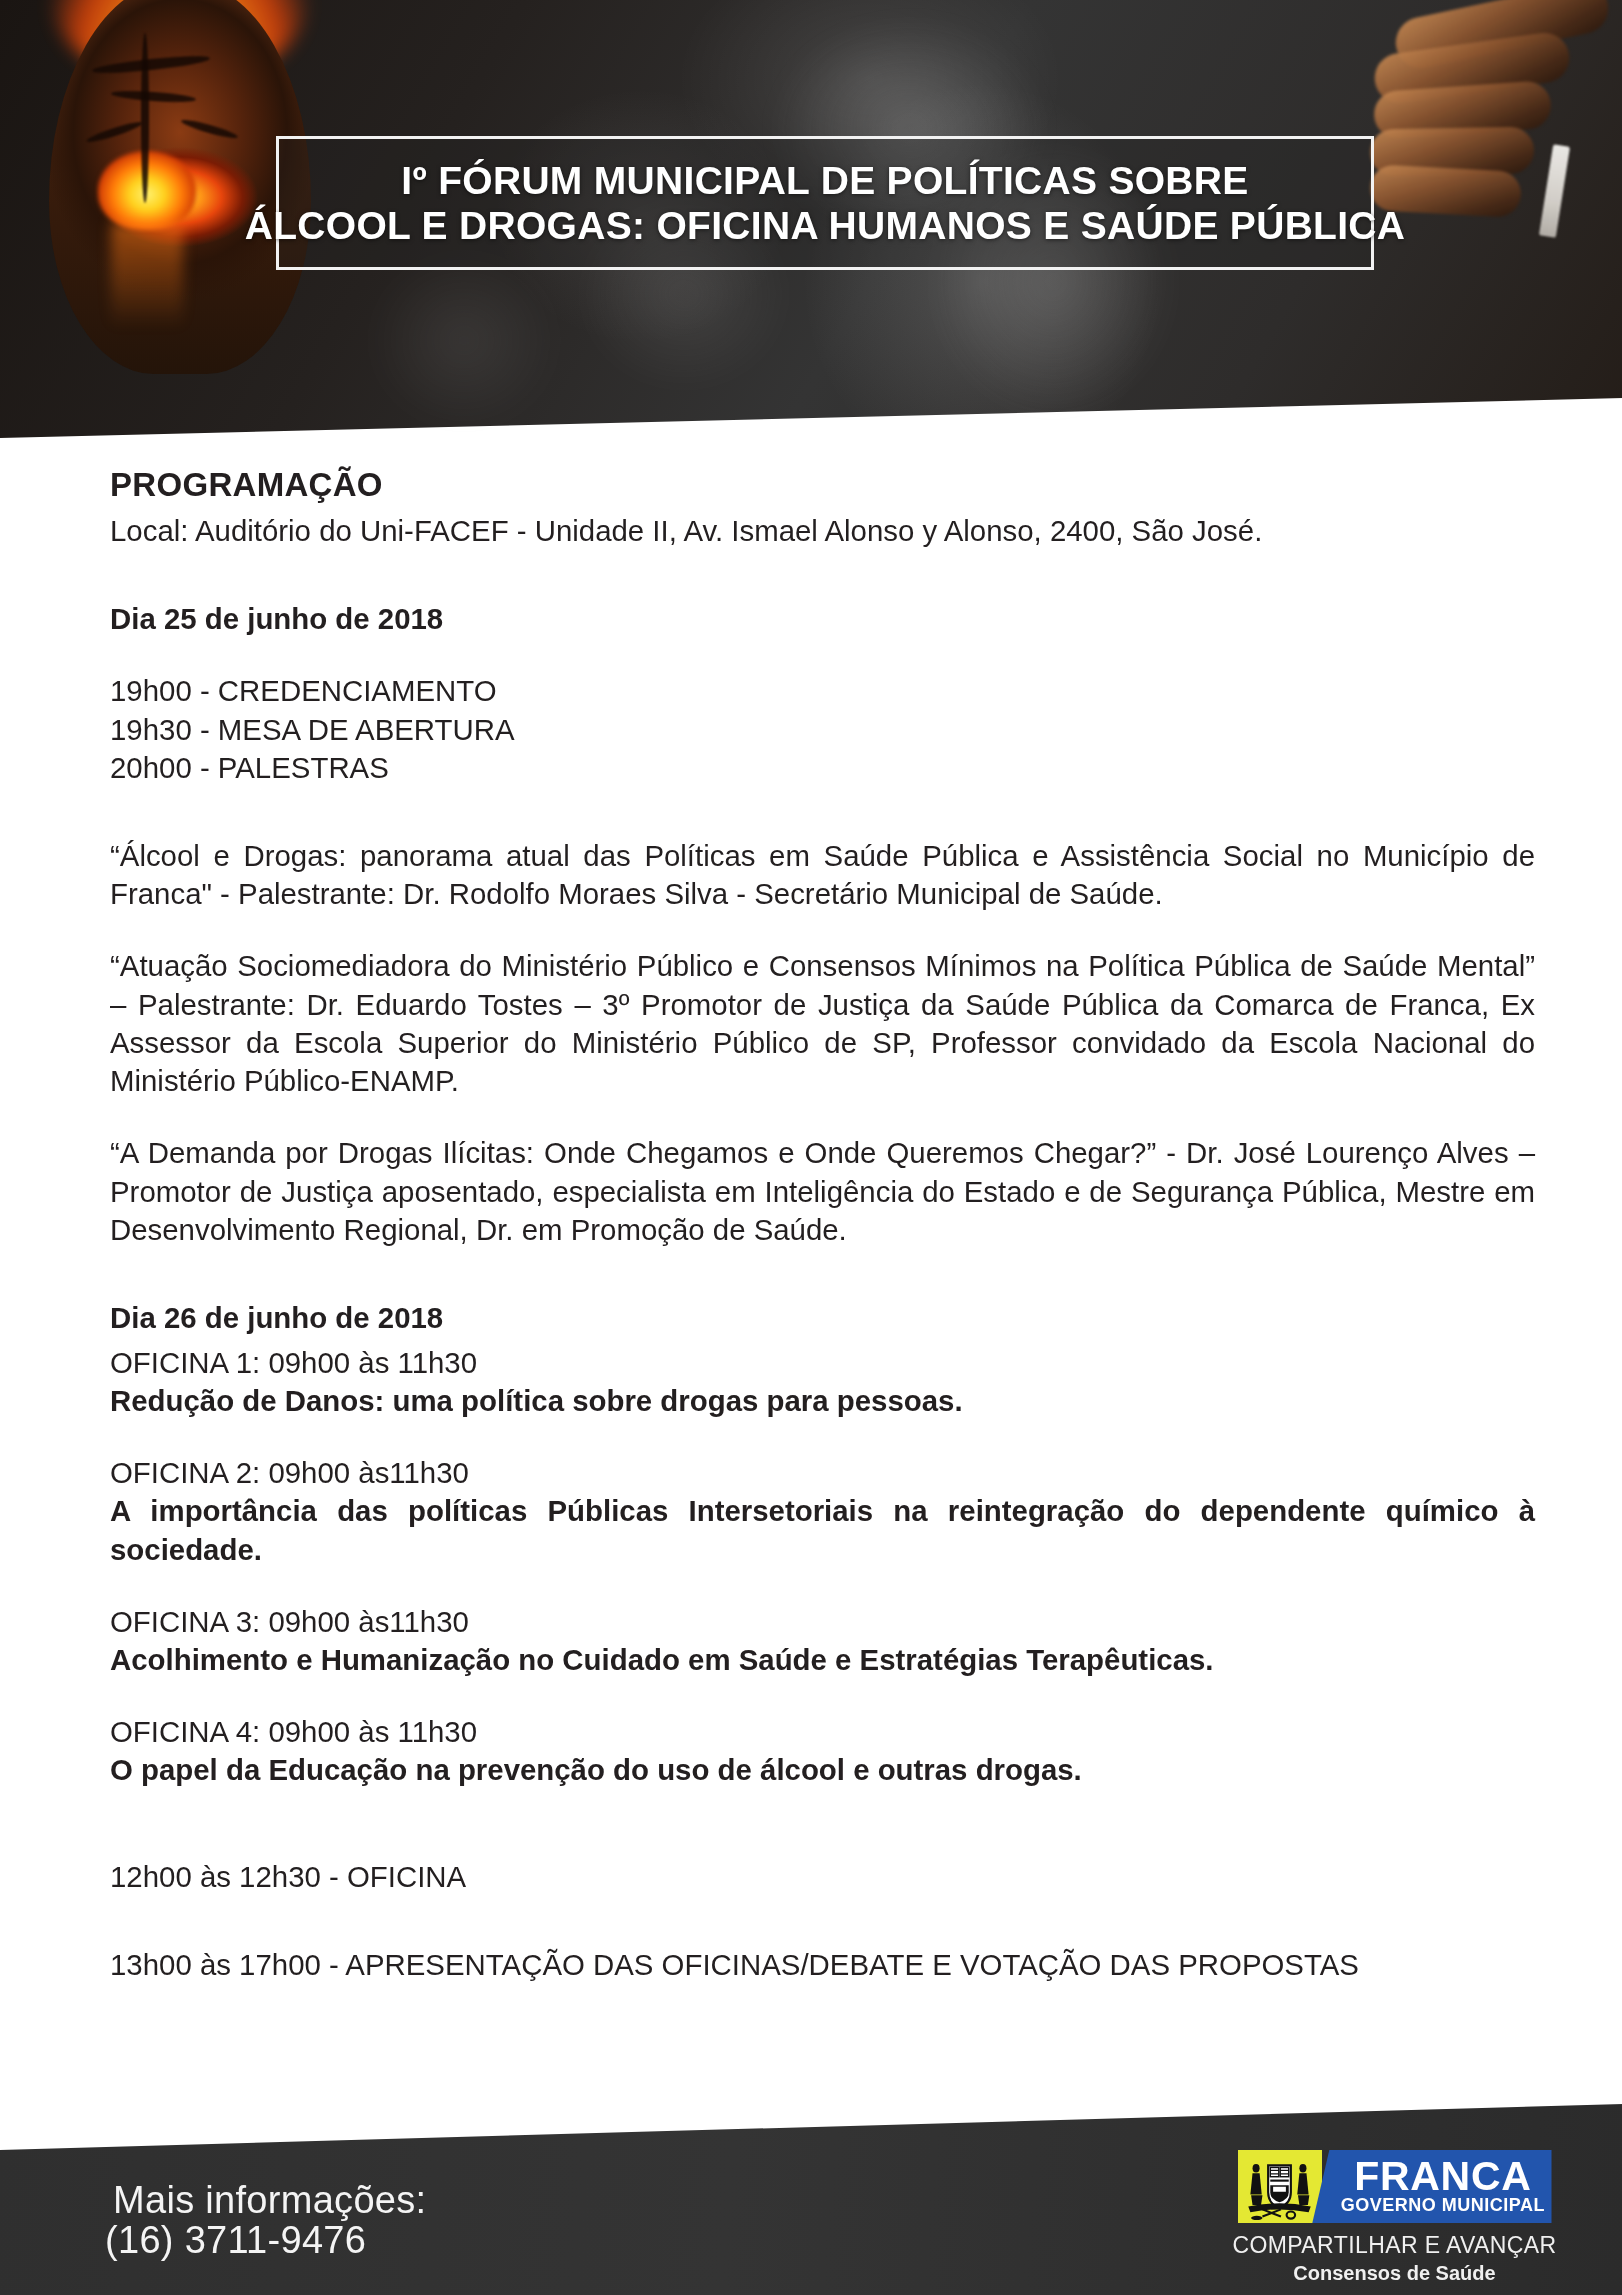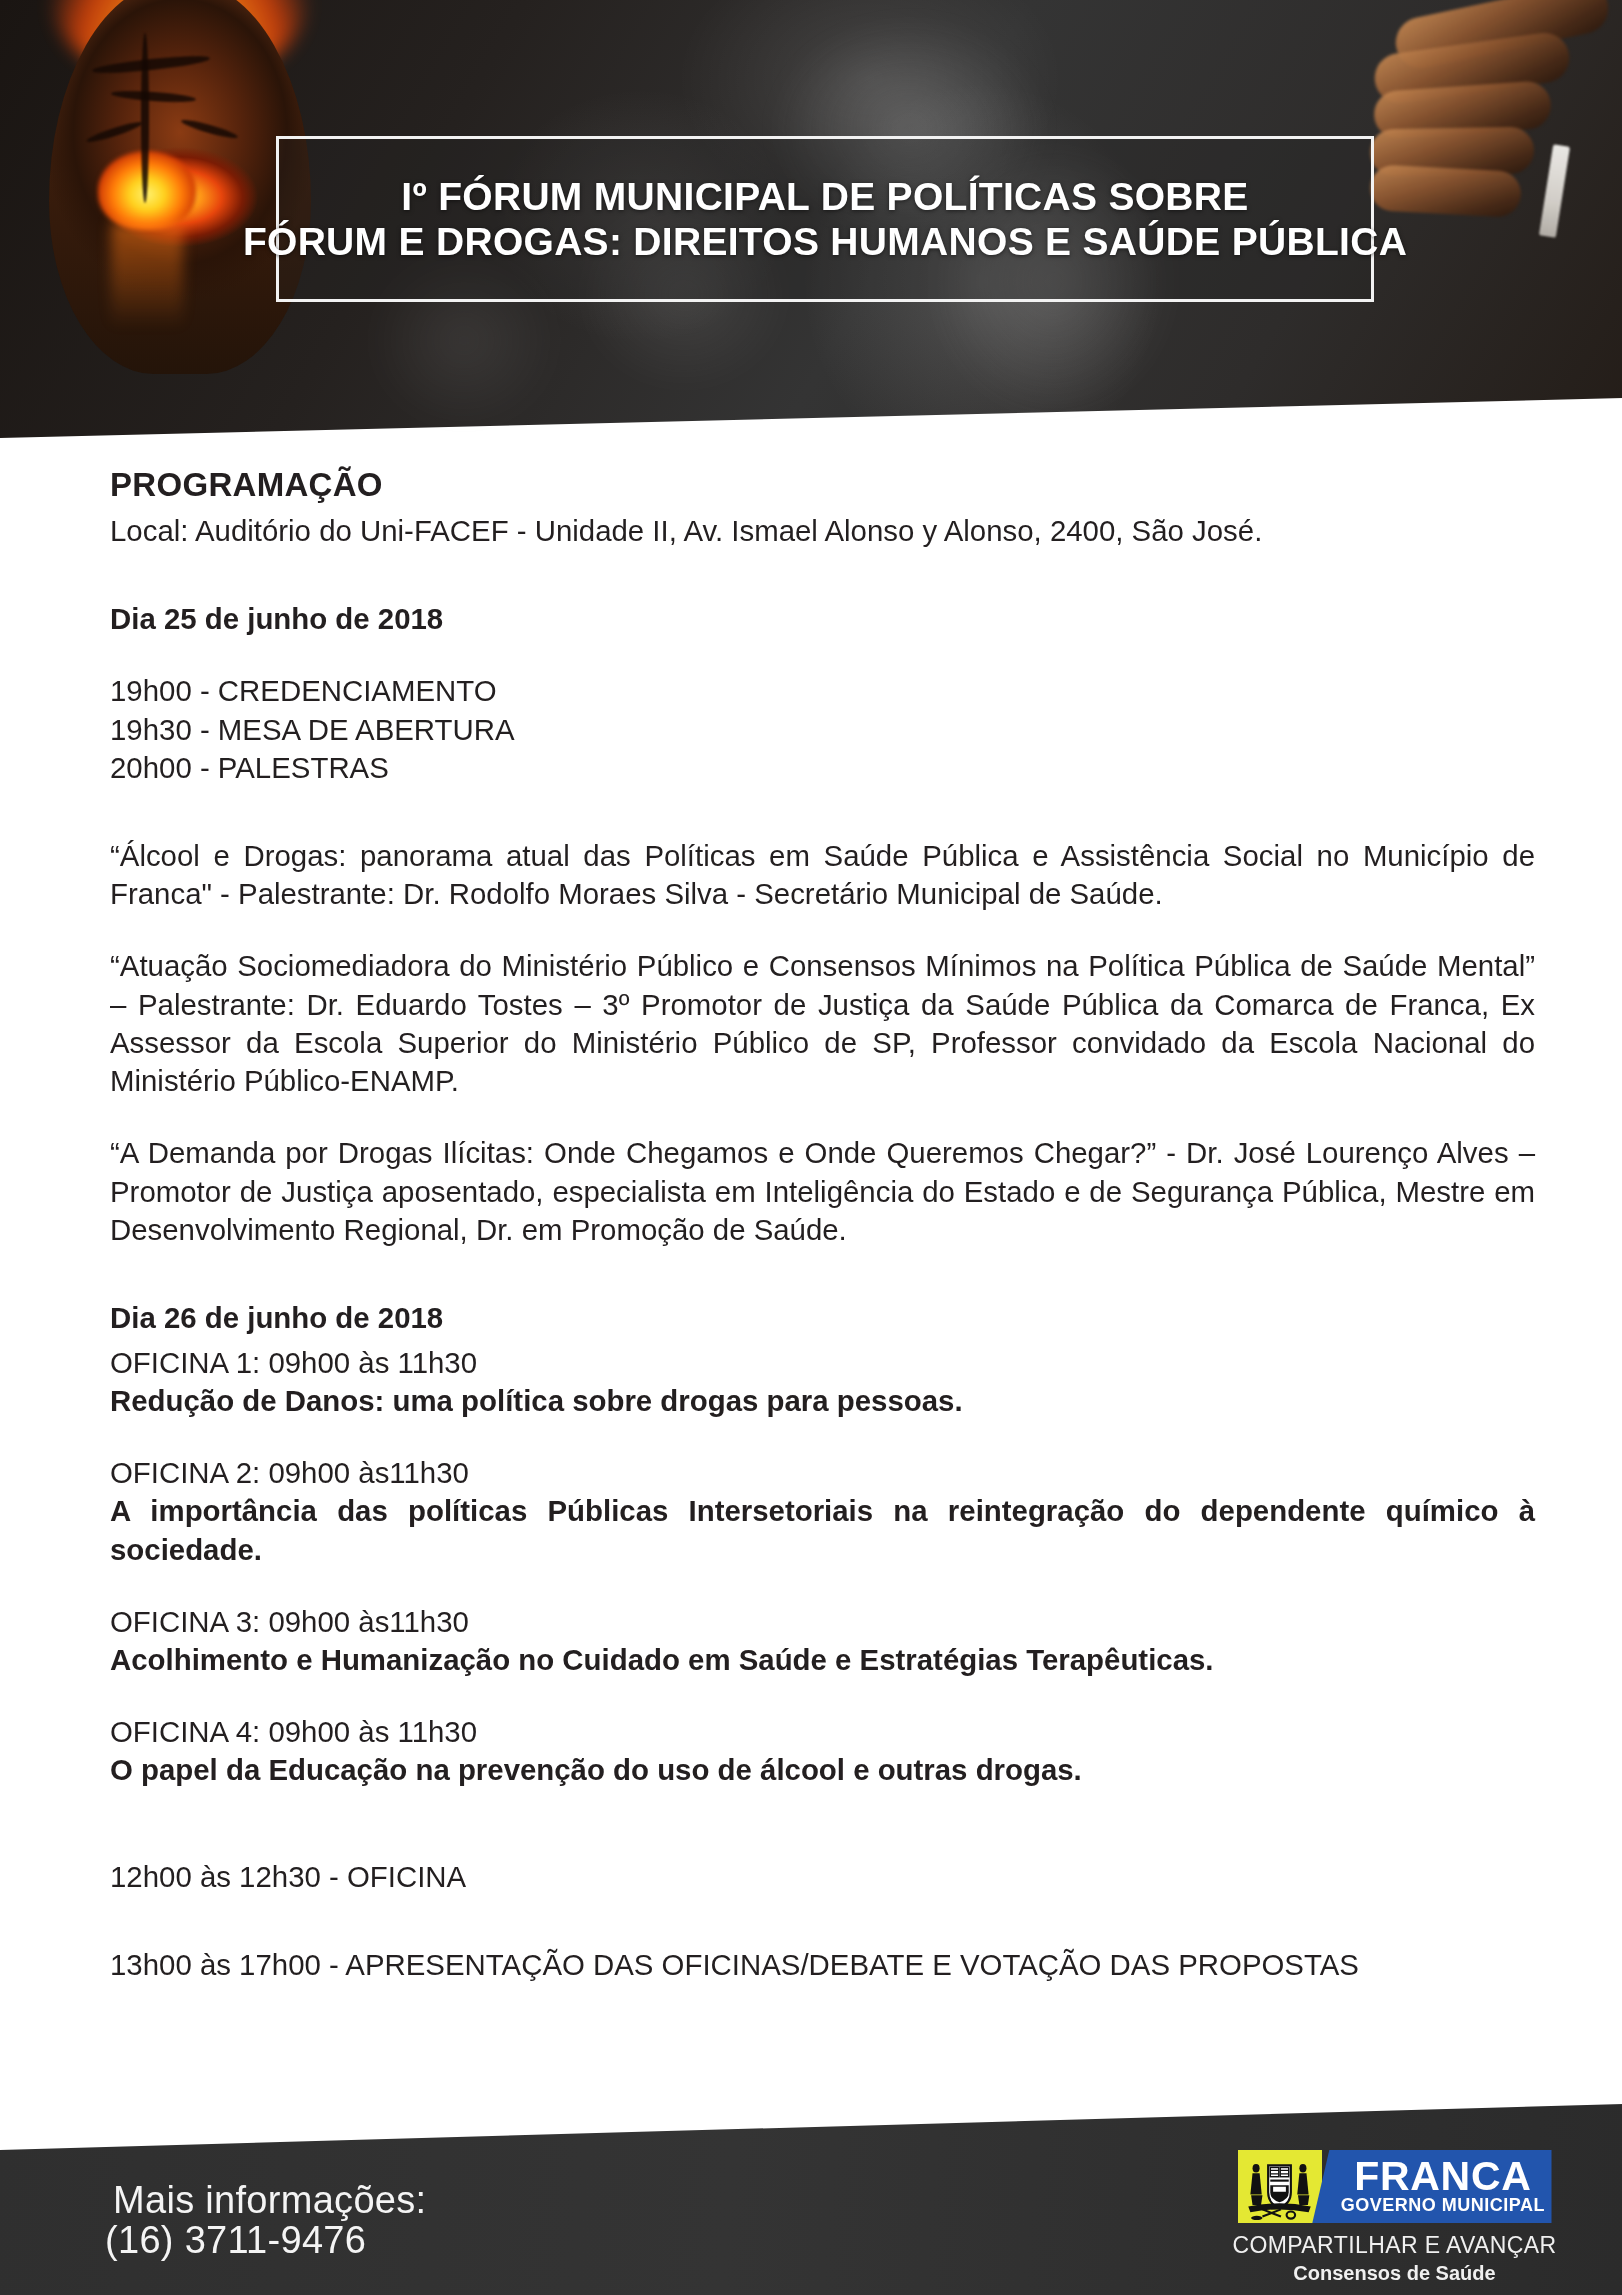--- a/index.html
+++ b/index.html
@@ -124,21 +124,21 @@
     filter: blur(0.8px);
     opacity: .95;
   }
 
   
   .title-box {
     position: absolute;
     left: 276px;
     top: 136px;
     width: 1098px;
-    height: 166px;
+    height: 134px;
     border: 3.3px solid #f2f2f2;
     display: flex;
     flex-direction: column;
     align-items: center;
     justify-content: center;
     background: rgba(35,35,35,0.30);
   }
   .title-line {
     color: #ffffff;
     font-family: "Liberation Sans", sans-serif;
@@ -278,21 +278,21 @@
       <div class="finger" style="right:39px;top:19.6px;width:216px;height:51px;transform:rotate(-12deg);"></div>
       <div class="finger" style="right:79px;top:63px;width:196px;height:50px;transform:rotate(-8deg);"></div>
       <div class="finger" style="right:98px;top:106px;width:177px;height:48px;transform:rotate(-4deg);"></div>
       <div class="finger" style="right:115px;top:148px;width:164px;height:47px;transform:rotate(-1deg);"></div>
       <div class="finger" style="right:128px;top:188px;width:151px;height:46px;transform:rotate(3deg);"></div>
       <div class="cigarette"></div>
     </div>
 
     <div class="title-box">
       <div class="title-line">Iº FÓRUM MUNICIPAL DE POLÍTICAS SOBRE</div>
-      <div class="title-line">FÓRUM E DROGAS: DIREITOS HUMANOS E SAÚDE PÚBLICA</div>
+      <div class="title-line">ÁLCOOL E DROGAS: OFICINA HUMANOS E SAÚDE PÚBLICA</div>
     </div>
   </div>
 
   <div class="content">
 
     <div class="heading">PROGRAMAÇÃO</div>
     <div class="txt" style="margin-top:7.9px;">Local: Auditório do Uni-FACEF - Unidade II, Av. Ismael Alonso y Alonso, 2400, São José.</div>
 
     <div class="gap-lg"></div>
 

